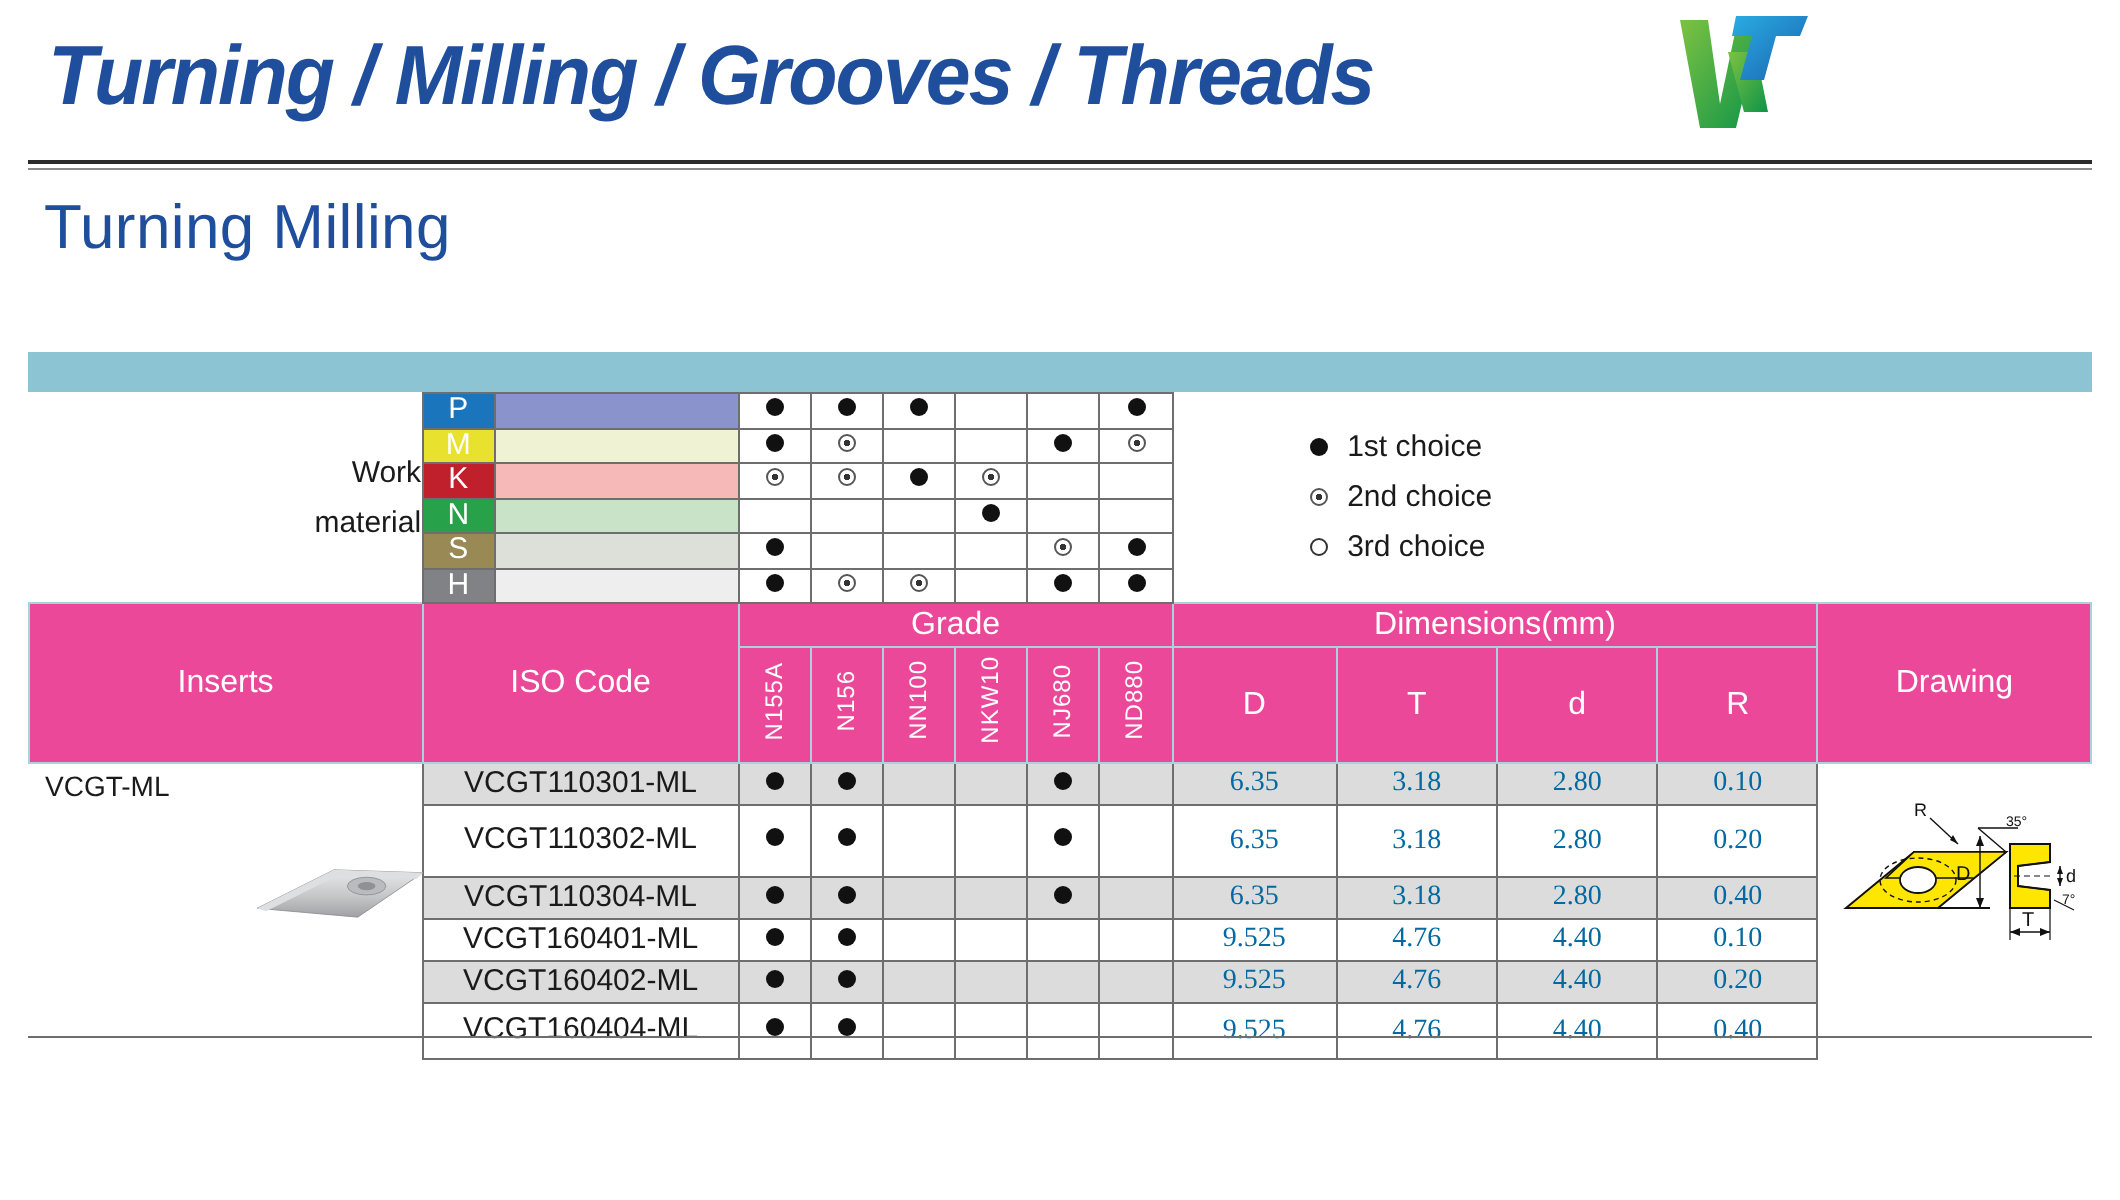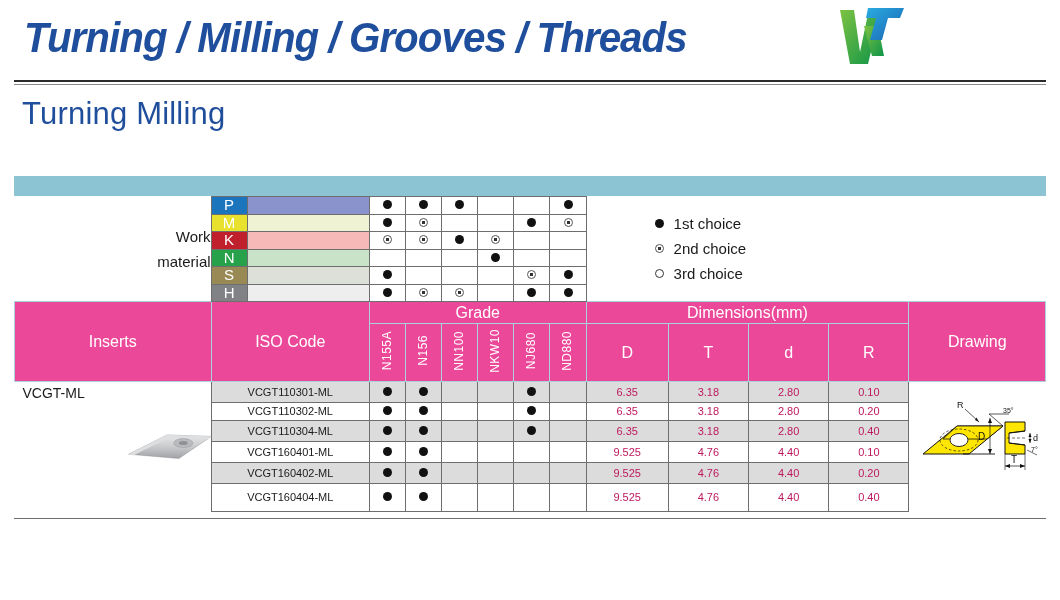--- a/index.html
+++ b/index.html
@@ -132,22 +132,22 @@
   .bh.big{font-size:16px;}
   .vt{
     writing-mode:vertical-rl;transform:rotate(180deg);
     white-space:nowrap;font-size:12px;letter-spacing:0.5px;
     margin:0 auto;display:inline-block;
   }
 
   
   .row-odd td{background:#dcdcdc;}
   .row-even td{background:#ffffff;}
-  .iso{font-size:11px;color:#1a1a1a;}
-  .dim{font-size:11px;color:#be185d;}
+  .iso{font-size:15px;color:#1a1a1a;}
+  .dim{font-size:14px;color:#0369a1;font-family:Liberation Serif, serif;}
 
   
   .insertcell{
     border-top:0!important;border-left:0!important;border-bottom:0!important;
     border-right:1px solid #6e6e6e!important;
     background:#fff!important;position:relative;
   }
   .insert-name{
     position:absolute;left:8px;top:4px;font-size:14px;color:#1a1a1a;
   }
@@ -395,21 +395,21 @@
             <text x="94" y="71" font-size="10" font-family="Liberation Sans, sans-serif" fill="#111">T</text>
             <line x1="88" y1="62" x2="88" y2="78" stroke="#111" stroke-width="0.6"></line>
             <line x1="108" y1="62" x2="108" y2="78" stroke="#111" stroke-width="0.6"></line>
 
             <line x1="110" y1="58" x2="120" y2="63" stroke="#111" stroke-width="0.6"></line>
             <text x="114" y="60" font-size="7" font-family="Liberation Sans, sans-serif" fill="#111">7°</text>
           </svg>
         </td>
       </tr>
 
-      <tr class="row-even" style="height:18px">
+      <tr class="row-even" style="height:36px">
         <td class="iso" colspan="2">VCGT110302-ML</td>
         <td><span class="mk mk1"></span></td>
         <td><span class="mk mk1"></span></td>
         <td></td>
         <td></td>
         <td><span class="mk mk1"></span></td>
         <td></td>
         <td class="dim">6.35</td>
         <td class="dim">3.18</td>
         <td class="dim">2.80</td>

